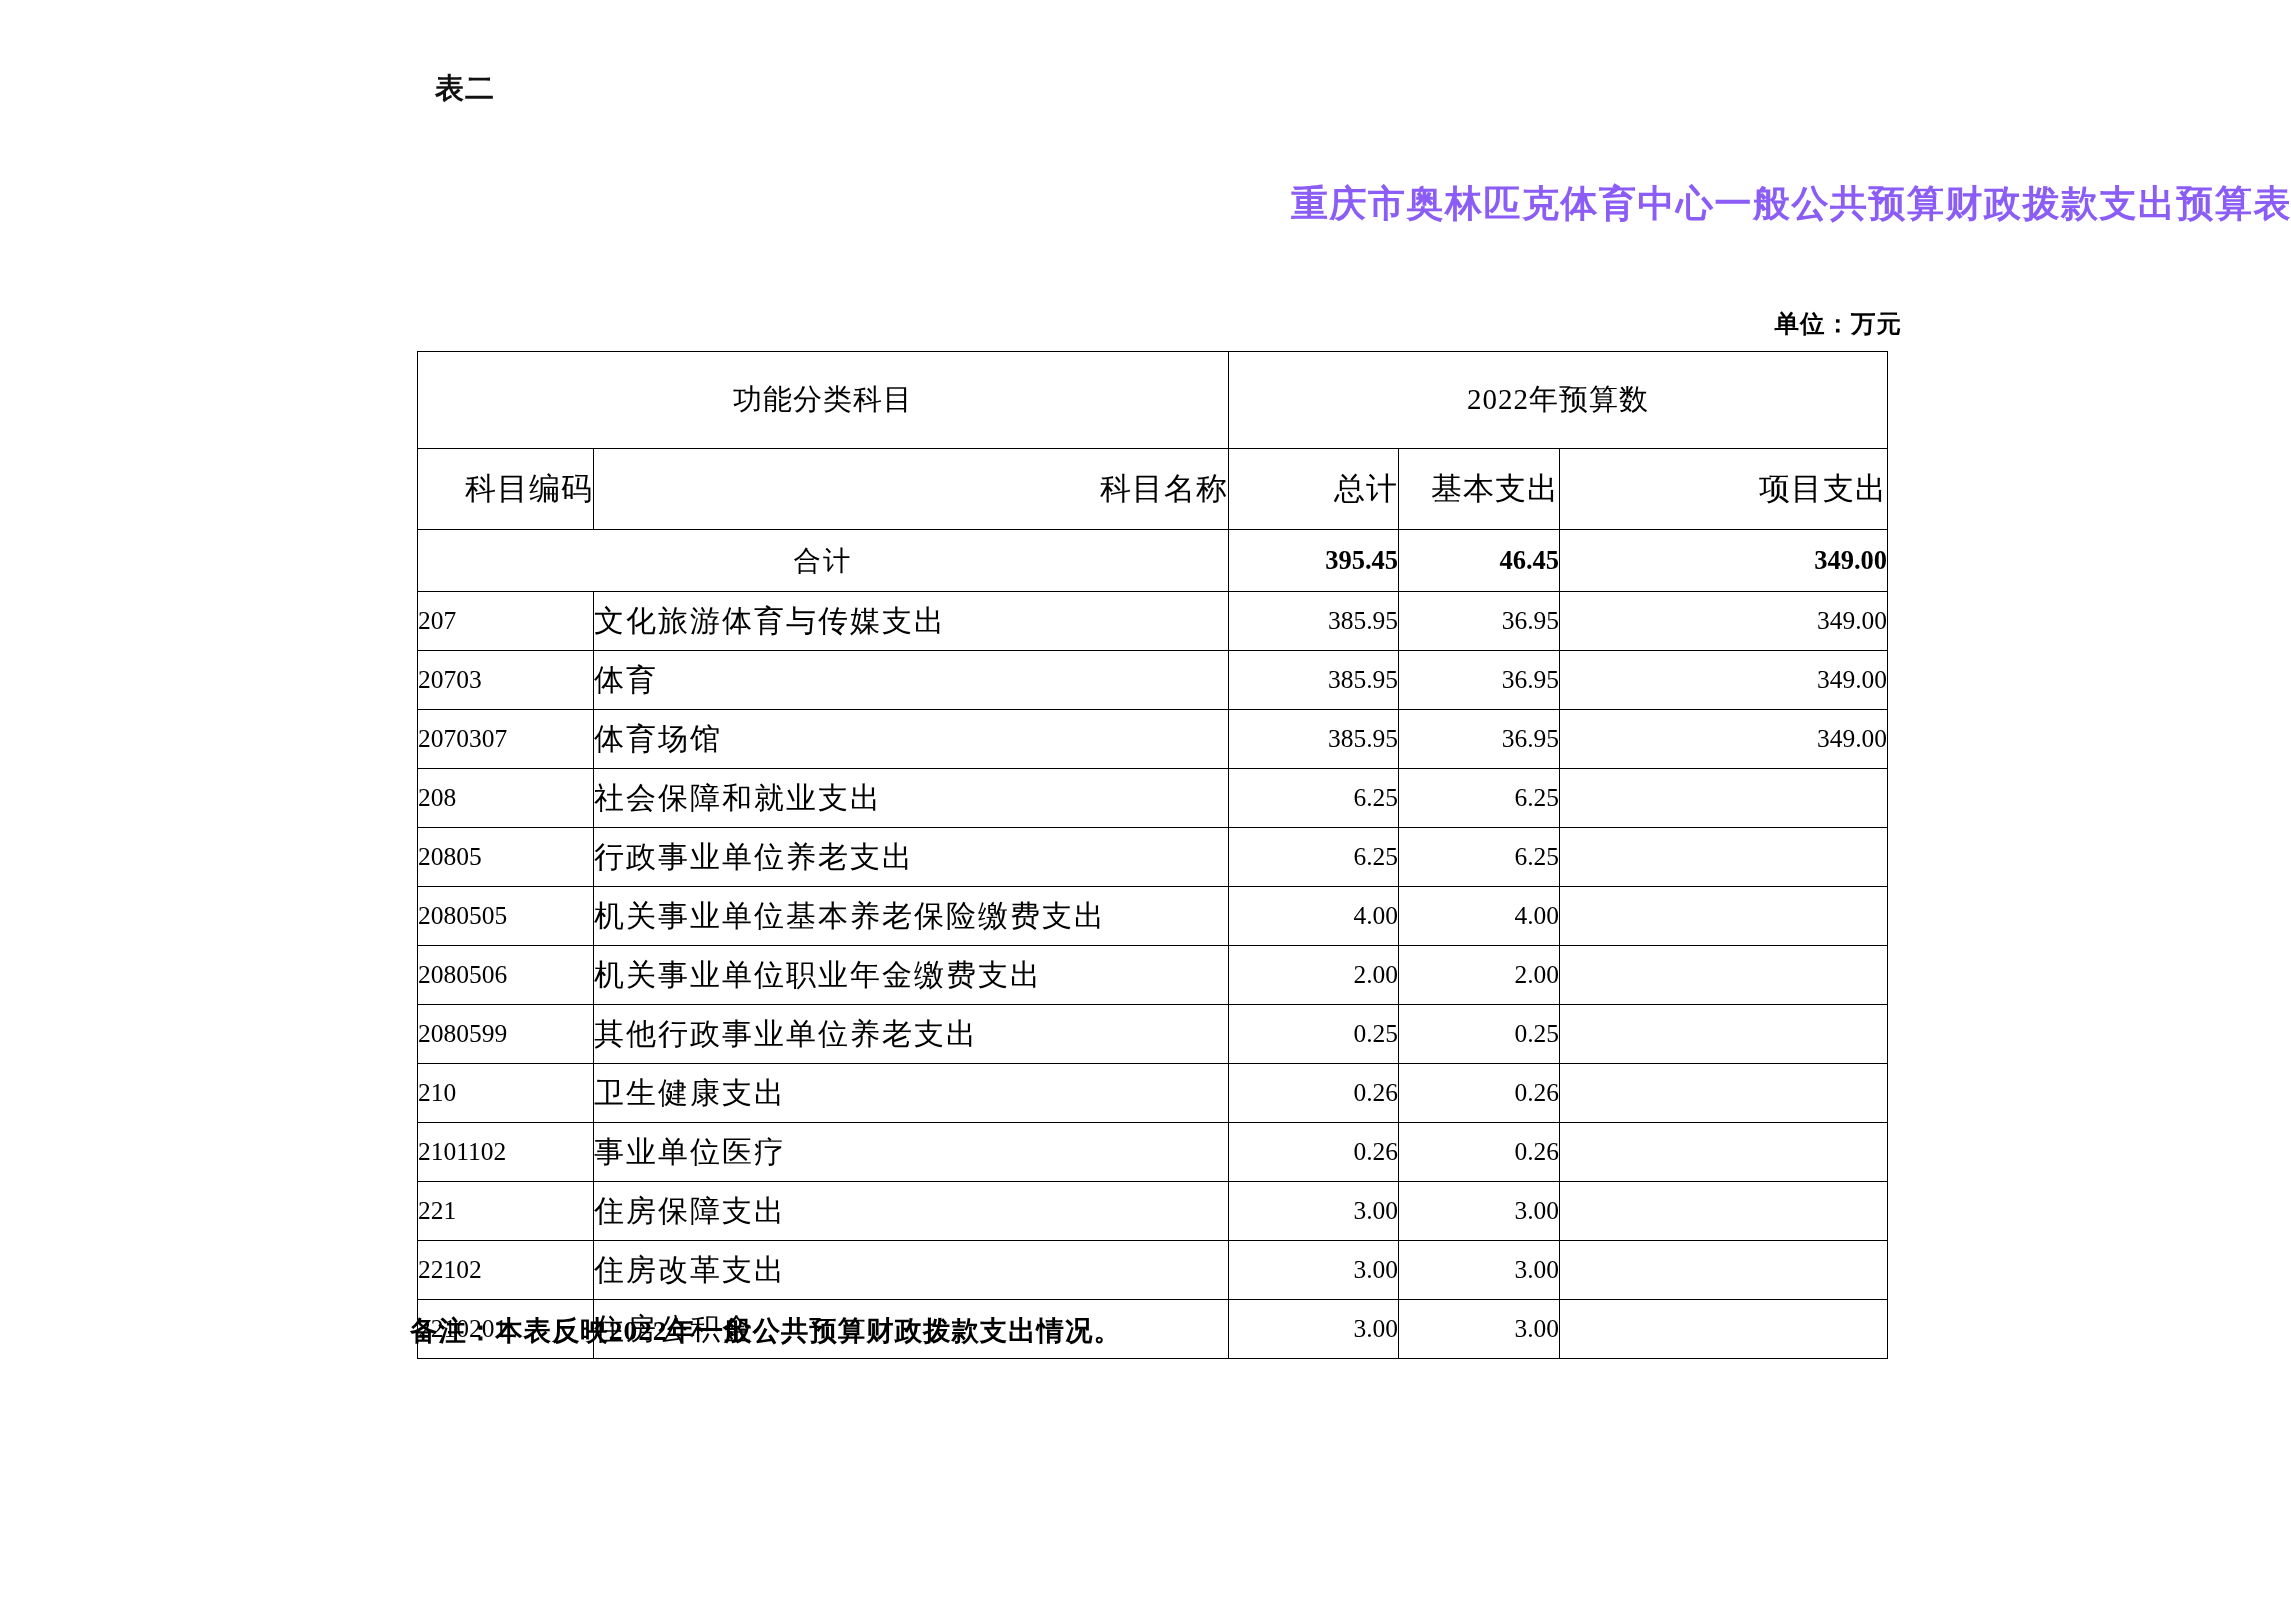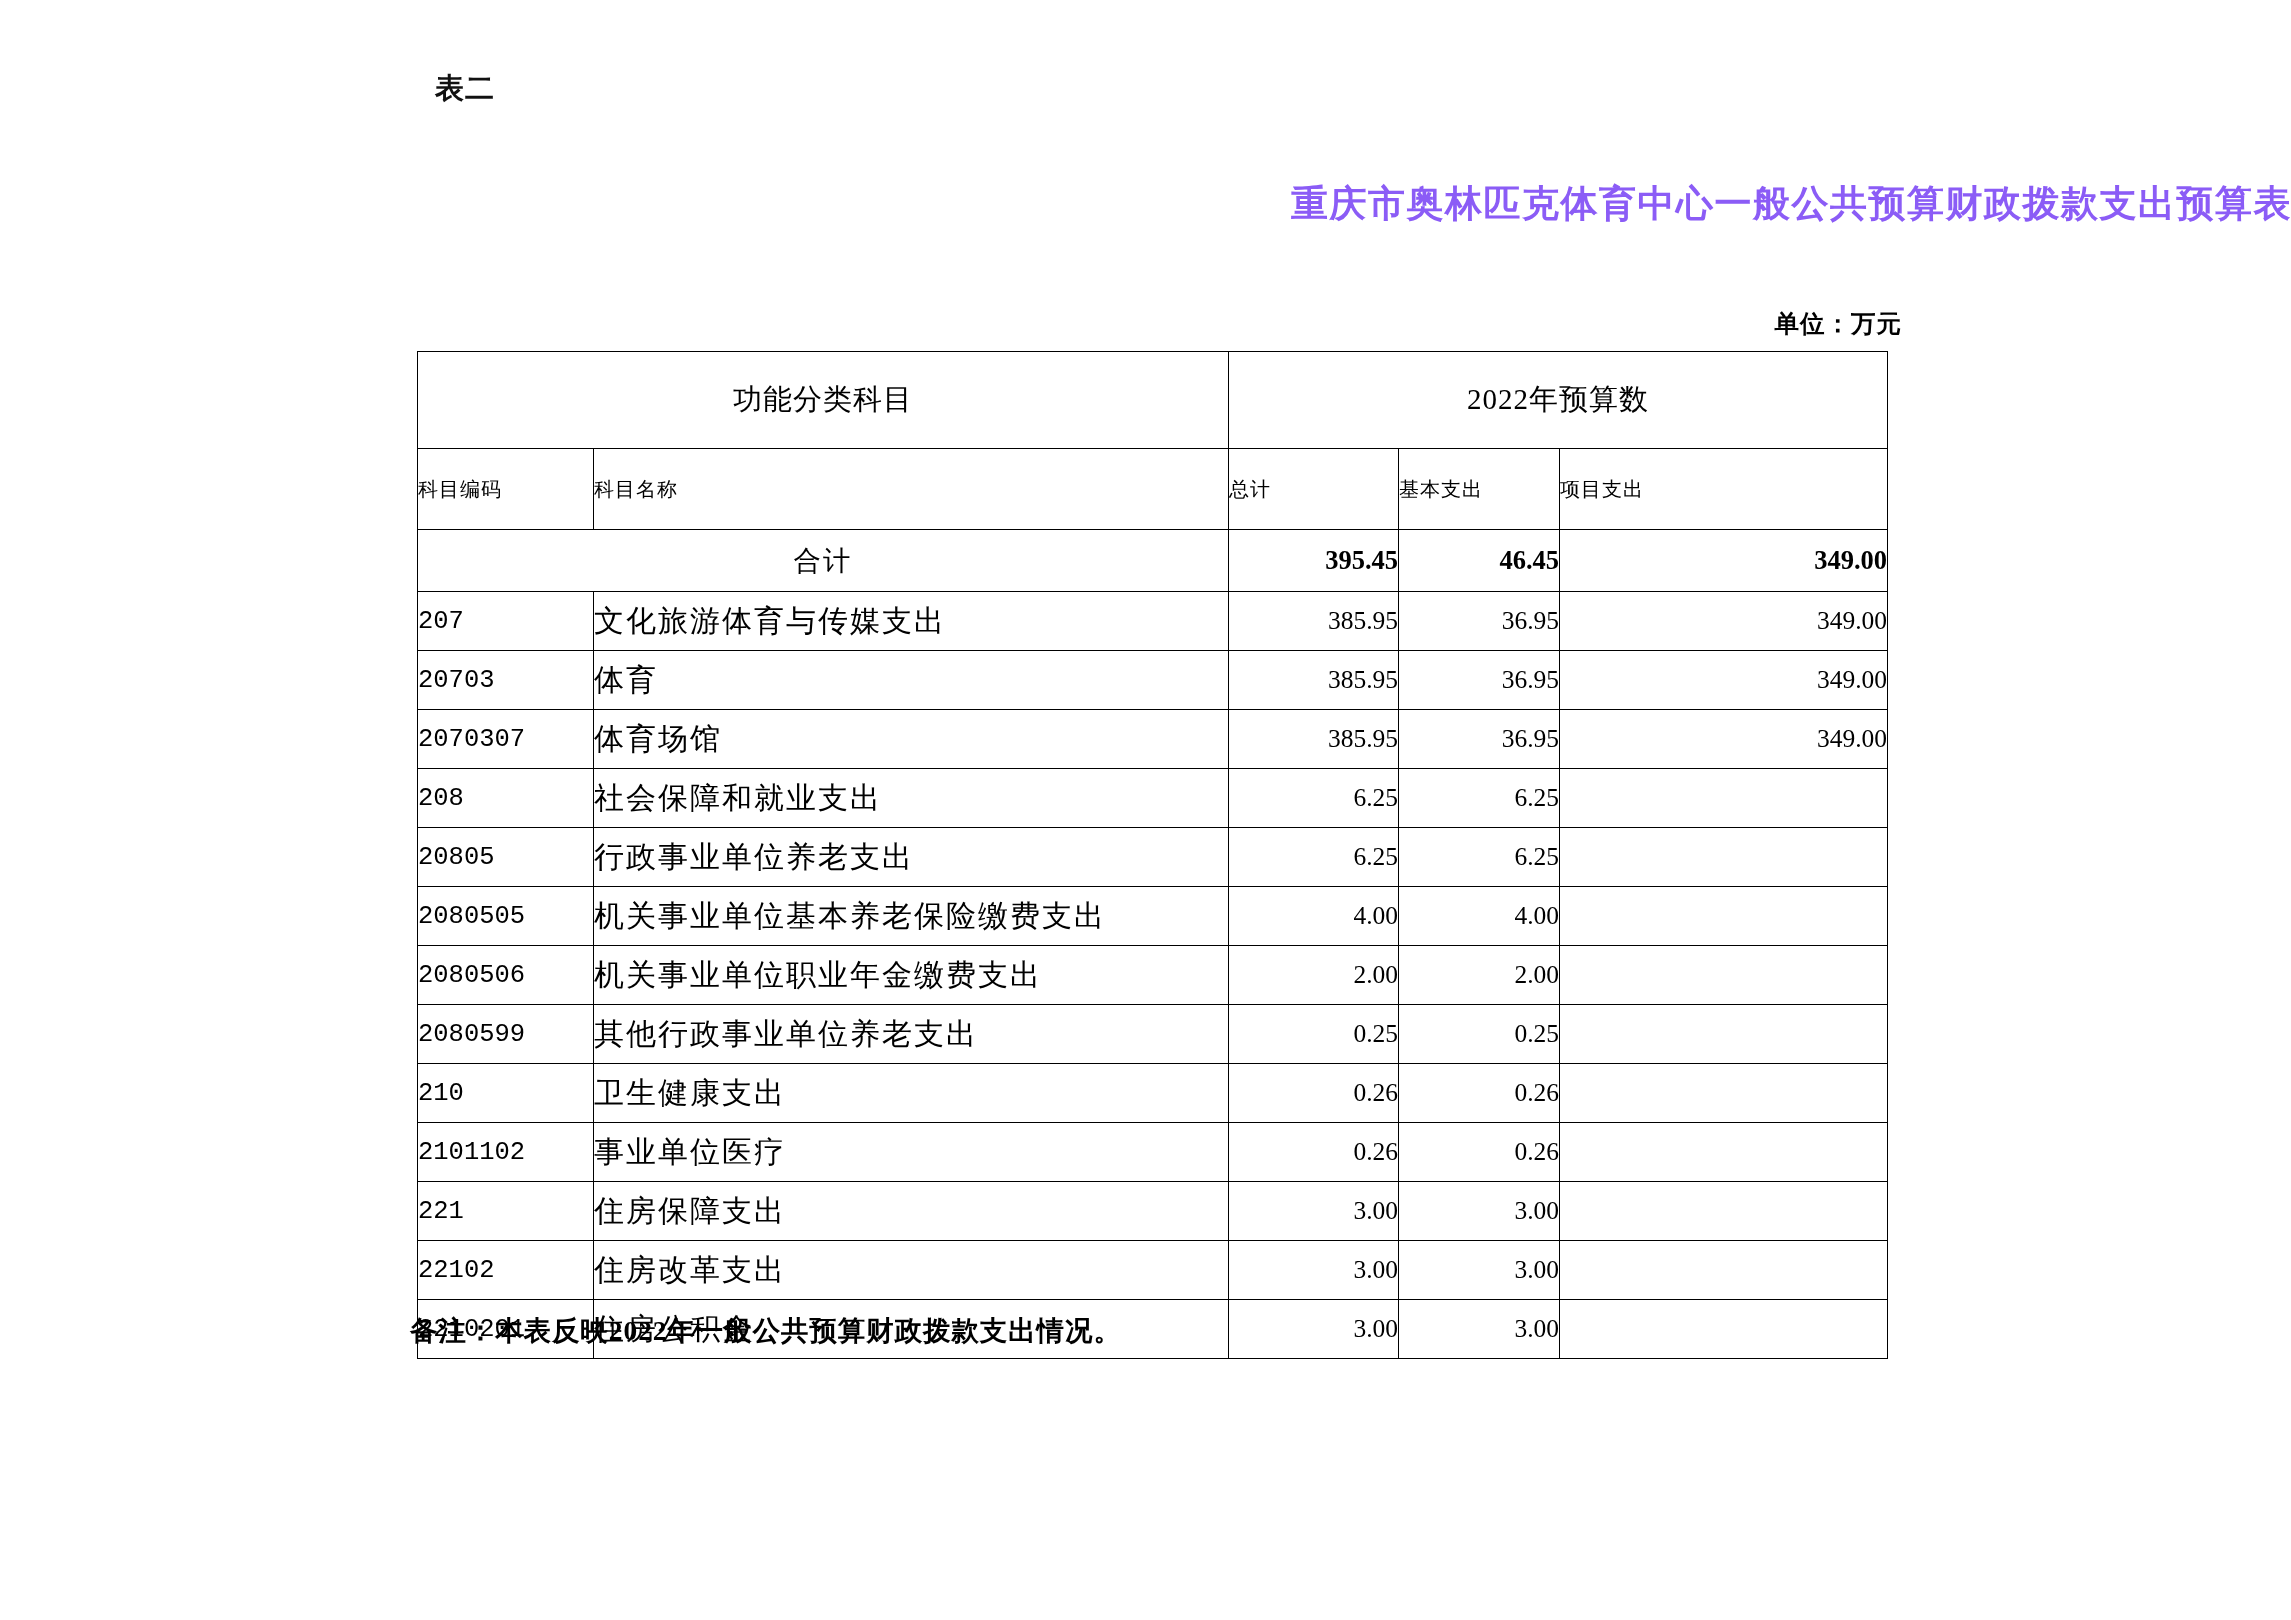--- a/index.html
+++ b/index.html
@@ -86,31 +86,31 @@
 
   .hdr-top td {
     height: 96px;
     text-align: center;
     font-size: 29px;
     font-weight: 600;
     letter-spacing: 1px;
   }
   .hdr-sub td {
     height: 80px;
-    text-align: left;
-    font-size: 20px;
+    text-align: right;
+    font-size: 31px;
     font-weight: 600;
     letter-spacing: 1px;
   }
 
   tr.row { height: 59px; }
 
   td.code {
     font-size: 25.5px;
-    font-family: Liberation Mono, monospace;
+    font-family: Liberation Serif, serif;
     text-align: left;
     padding-left: 3.9px;
     white-space: nowrap;
   }
   td.name {
     font-size: 30px;
     font-family: "Liberation Serif", "DejaVu Serif", serif;
     text-align: left;
     padding-left: 5.9px;
     letter-spacing: 2px;

